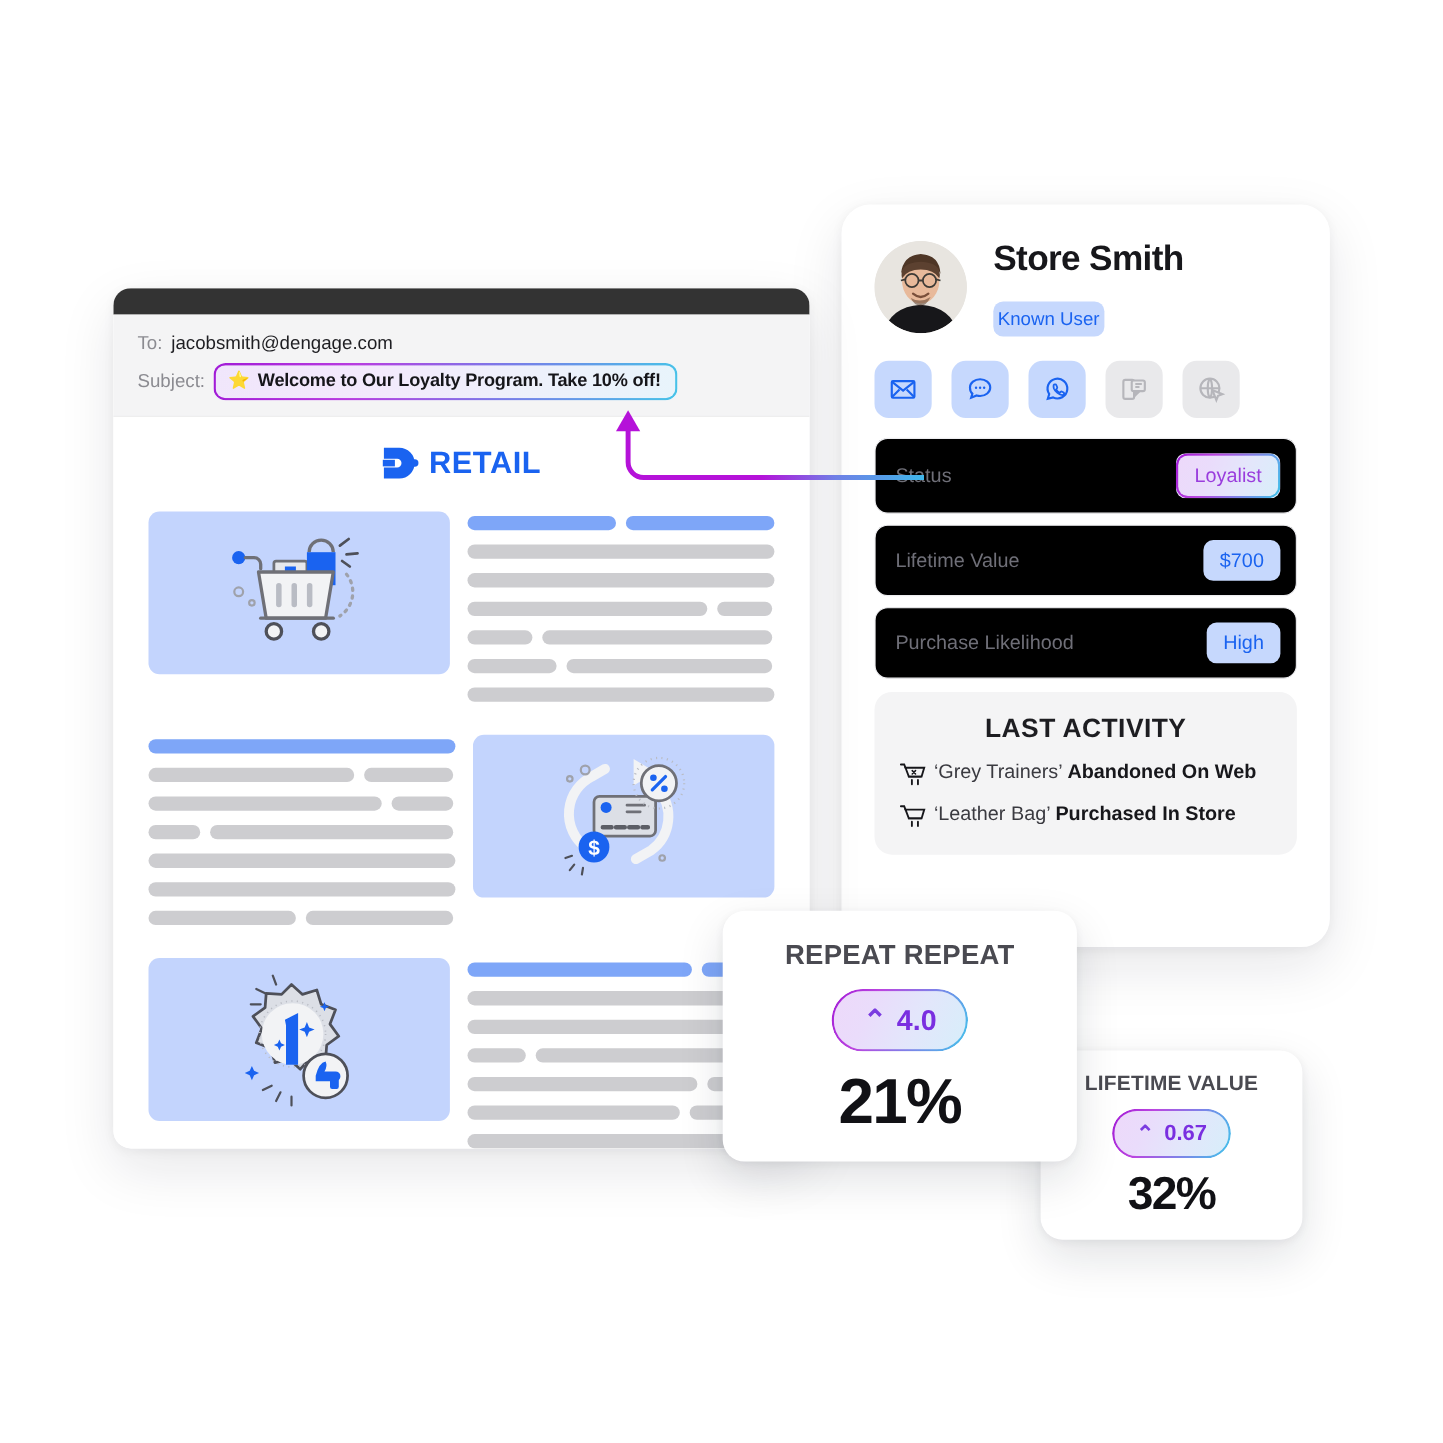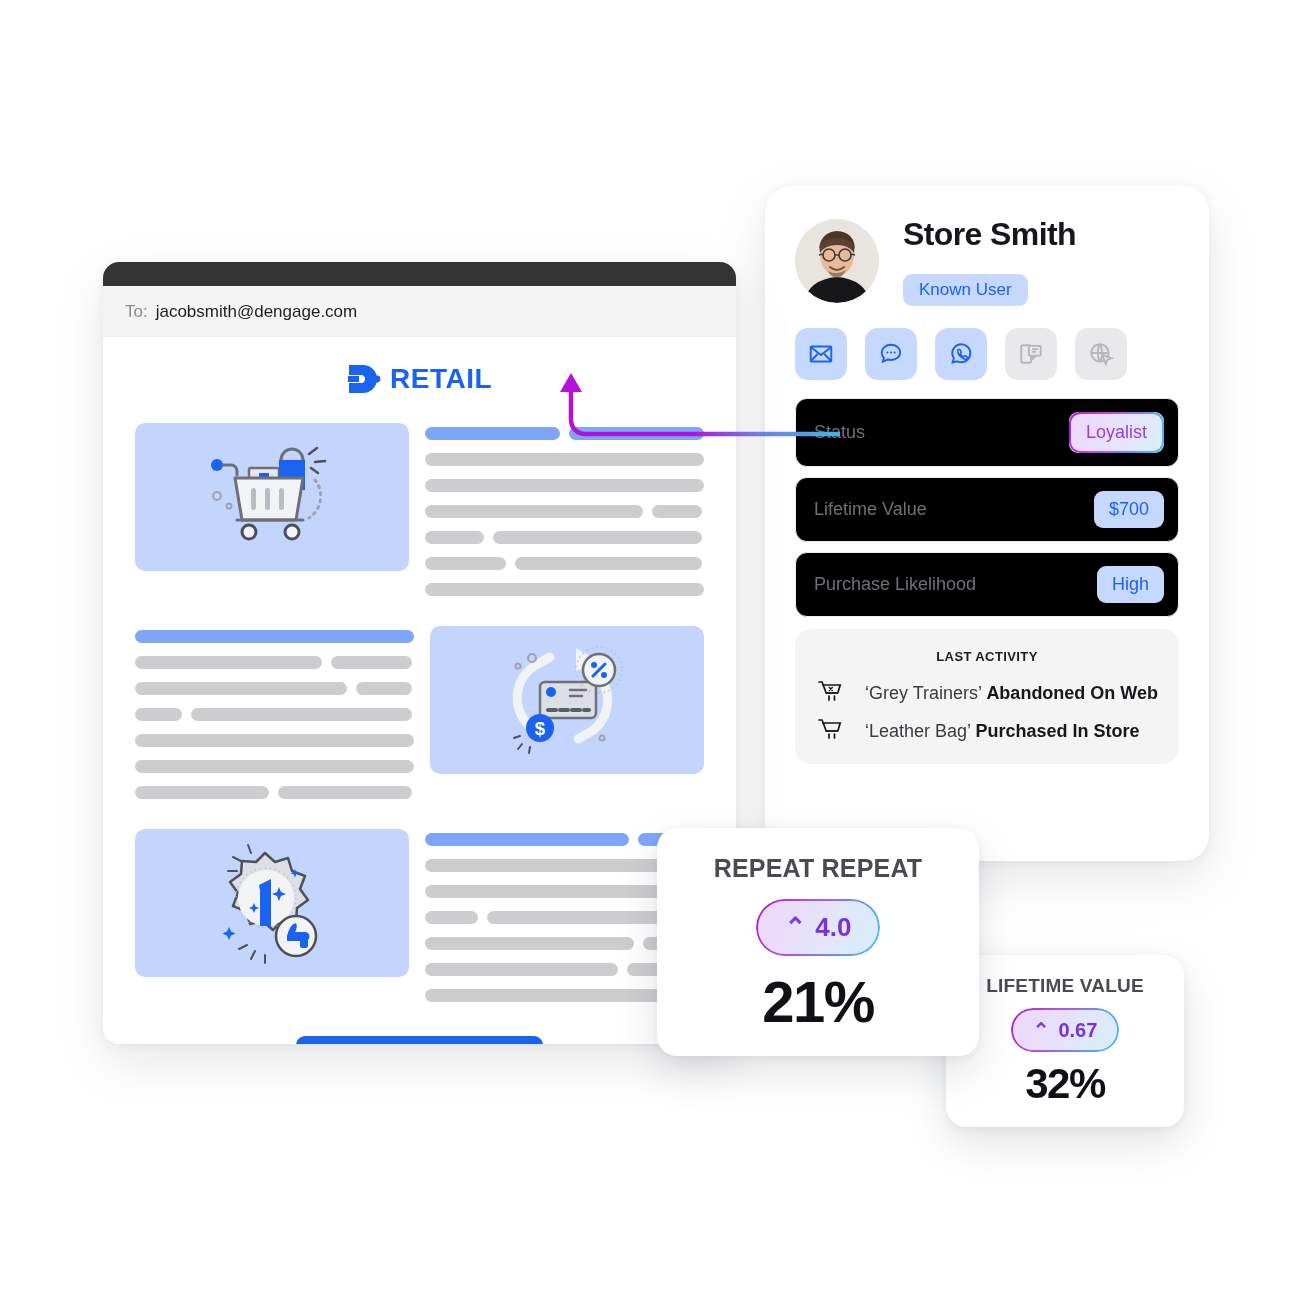--- a/index.html
+++ b/index.html
@@ -78,21 +78,21 @@
   }
   #profile-head { display: flex; align-items: center; gap: 24px; }
   #avatar {
     width: 84px; height: 84px; border-radius: 50%; flex: 0 0 auto;
     overflow: hidden; background: #e7e4df; position: relative;
   }
   #profile-name { font-size: 32px; font-weight: 700; color: #17171b; letter-spacing: -.6px; }
   #known-badge {
     display: inline-block; margin-top: 21px;
     background: #c6d8fd; color: #1a63f0;
-    font-size: 17px; padding: 6px 16px; border-radius: 9px;
+    font-size: 17px; padding: 6px 4px; border-radius: 9px;
   }
 
   #channel-row { display: flex; gap: 18px; margin: 22px 0 18px 0; }
   .chan {
     width: 52px; height: 52px; border-radius: 13px;
     display: flex; align-items: center; justify-content: center;
   }
   .chan.on { background: #c6d8fd; }
   .chan.off { background: #e9e9eb; }
 
@@ -115,24 +115,24 @@
     background: linear-gradient(115deg,#a11ad6 0%,#bb45e0 32%,#8080e8 64%,#3fc6ea 100%);
     -webkit-mask: linear-gradient(#000 0 0) content-box, linear-gradient(#000 0 0);
     -webkit-mask-composite: xor; mask-composite: exclude;
   }
 
   #activity-card {
     margin-top: 12px; background: #f4f4f5; border-radius: 16px;
     padding: 20px 20px 22px 20px;
   }
   #activity-title {
-    text-align: center; font-size: 13px; font-weight: 700;
+    text-align: center; font-size: 24px; font-weight: 700;
     color: #1d1d21; letter-spacing: .4px; margin-bottom: 14px;
   }
-  .act-row { display: flex; align-items: flex-end; gap: 20px; margin-bottom: 12px; }
+  .act-row { display: flex; align-items: flex-start; gap: 4px; margin-bottom: 12px; }
   .act-row:last-child { margin-bottom: 0; }
   .act-icon { width: 30px; height: 26px; flex: 0 0 auto; display: flex; align-items: center; justify-content: center; }
   .act-text { font-size: 18px; color: #3a3a40; }
   .act-text b { color: #17171b; font-weight: 700; }
 
   
   .stat-card {
     position: absolute; background: #fff; border-radius: 20px;
     box-shadow: 0 16px 42px rgba(20,24,40,.12), 0 2px 8px rgba(20,24,40,.06);
     text-align: center; z-index: 6;
@@ -171,20 +171,27 @@
 <div id="stage">
 
   <div id="email-card">
 
     <div id="email-titlebar"></div>
 
     <div id="email-header">
       <div class="hdr-row">
         <span class="hdr-label">To:</span>
         <span class="hdr-value">jacobsmith@dengage.com</span>
+      </div>
+      <div class="hdr-row">
+        <span class="hdr-label">Subject:</span>
+        <span id="subject-pill">
+          <span id="star-glyph">⭐</span>
+          <span id="subject-text">Welcome to Our Loyalty Program. Take 10% off!</span>
+        </span>
       </div>
     </div>
 
     <div id="email-body">
 
       <div id="brand-logo">
         <svg width="34" height="32" viewBox="0 0 34 32">
           <path d="M2 2 H16 A14 14 0 0 1 16 30 H2 V20 H14 A4 4 0 0 0 14 12 H2 Z" fill="#1a63f0"></path>
           <rect x="1" y="13" width="13" height="6" fill="#ffffff"></rect>
           <rect x="1" y="13" width="11" height="6" fill="#1a63f0"></rect>

